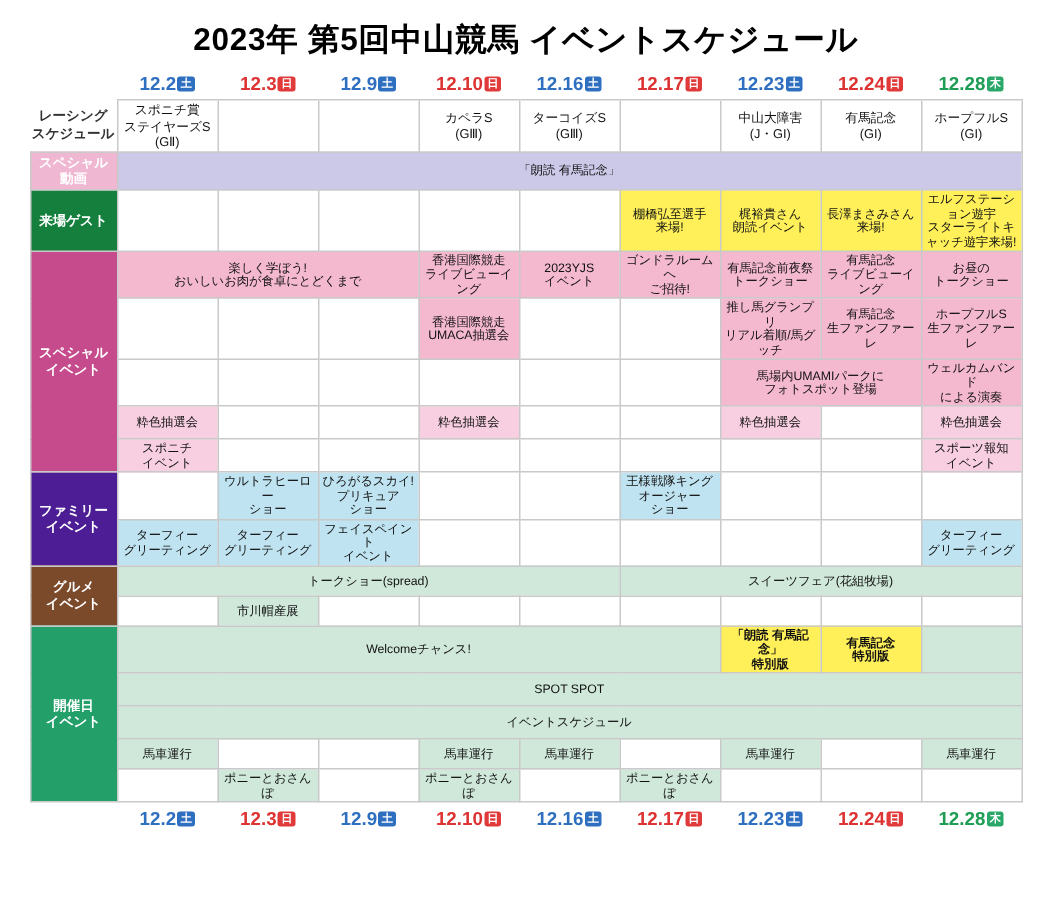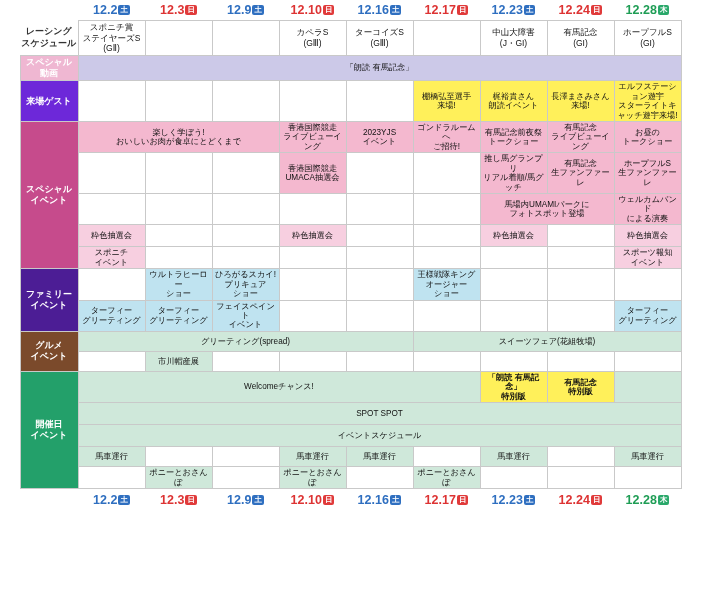--- a/index.html
+++ b/index.html
@@ -60,40 +60,41 @@
     font-weight:bold;
     font-size:9px;
     color:#fff;
     line-height:1.25;
     width:58px;
   }
   .lab-plain{
     font-weight:bold;font-size:9px;color:#333;background:#fff;border:none;line-height:1.3;
   }
   .l-special-doga{background:#efb7d2;}
-  .l-guest{background:#6d28d9;}
+  .l-guest{background:#15803d;}
   .l-special{background:#c64b8c;}
   .l-family{background:#4c1d95;}
   .l-gourmet{background:#7b4a2b;}
   .l-kaisai{background:#23a06a;}
 
   
   .c-purple{background:#ccc9e8;}
   .c-yellow{background:#fff05a;}
   .c-pink{background:#f4b8cf;}
   .c-pinklt{background:#f7cfe0;}
   .c-blue{background:#bfe3f0;}
   .c-greenlt{background:#cfe8da;}
   .strong{font-weight:bold;}
   .footrow td{border:none;height:20px;}
 </style>
 </head>
 <body>
 
 <div id="page">
+  <div class="title">2023年 第5回中山競馬 イベントスケジュール</div>
   <table>
     <colgroup>
       <col style="width:58px">
       <col style="width:67px">
         <col style="width:67px">
         <col style="width:67px">
       <col style="width:67px">
         <col style="width:67px">
         <col style="width:67px">
       <col style="width:67px">
@@ -212,21 +213,21 @@
           <td class="c-blue">フェイスペイント<br>イベント</td>
           <td></td>
           <td></td>
           <td></td>
           <td></td>
           <td></td>
           <td class="c-blue">ターフィー<br>グリーティング</td>
         </tr>
         <tr style="height: 20px; margin-top: 13px;">
           <td class="lab l-gourmet" rowspan="2">グルメ<br>イベント</td>
-          <td class="c-greenlt" colspan="5">グリーティング(spread)</td>
+          <td class="c-greenlt" colspan="5">トークショー(spread)</td>
           <td class="c-greenlt" colspan="4">スイーツフェア(花組牧場)</td>
         </tr>
         <tr style="height: 20px;">
           <td></td>
           <td class="c-greenlt">市川帽産展</td>
           <td></td>
           <td></td>
           <td></td>
           <td></td>
           <td></td>

